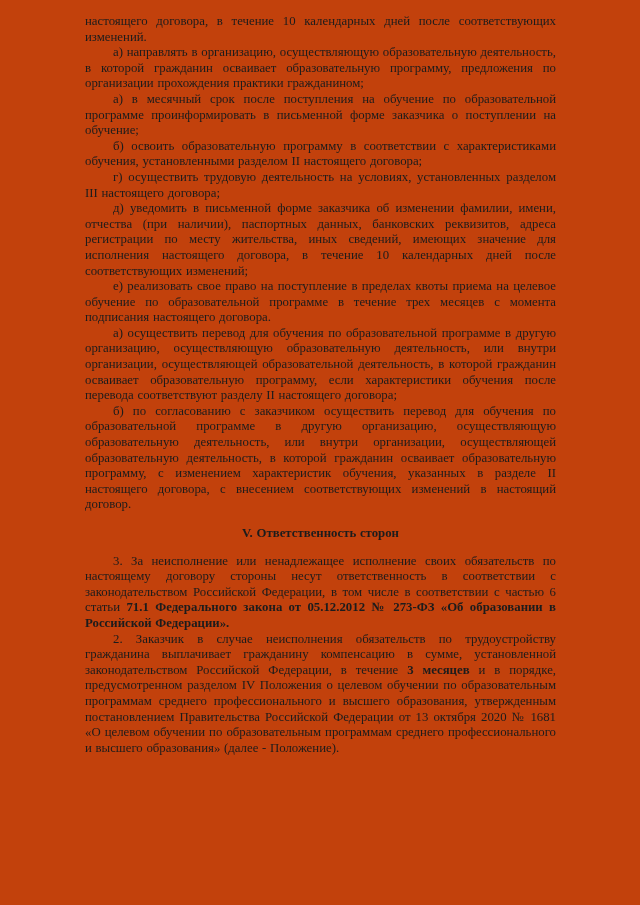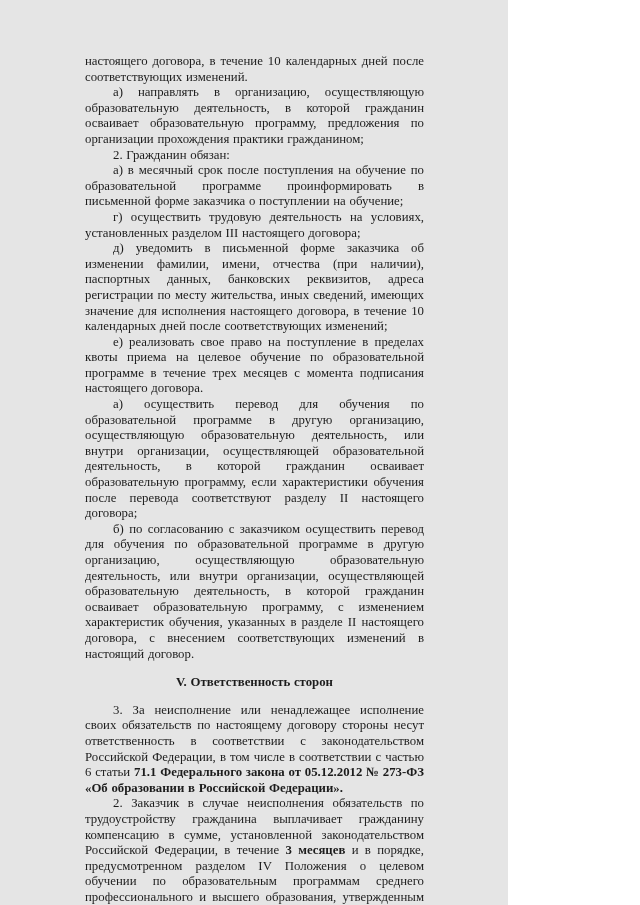--- a/index.html
+++ b/index.html
@@ -7,24 +7,24 @@
     padding: 0;
     background: #ffffff;
   }
   body {
     width: 640px;
     height: 905px;
     font-family: "Liberation Serif", "DejaVu Serif", serif;
   }
   .page {
     box-sizing: border-box;
-    width: 508px;
+    width: 640px;
     height: 905px;
-    background: #e5e5e5;
-    padding: 54px 84px 18px 85px;
+    background: #c2410c;
+    padding: 14px 84px 18px 85px;
     overflow: hidden;
   }
   .para {
     margin: 0;
     font-size: 12.8px;
     line-height: 15.6px;
     color: #1c1c1c;
     text-align: justify;
     text-align-last: left;
     word-spacing: 0.5px;
@@ -46,22 +46,22 @@
   .run { font-weight: normal; }
   .run.bold { font-weight: bold; }
 </style>
 </head>
 <body>
 
 <div class="page">
   <div class="content">
       <p class="para continuation"><span class="run">настоящего договора, в течение 10 календарных дней после соответствующих изменений.</span></p>
       <p class="para body"><span class="run">а) направлять в организацию, осуществляющую образовательную деятельность, в которой гражданин осваивает образовательную программу, предложения по организации прохождения практики гражданином;</span></p>
-      <p class="para body"><span class="run">2.  Гражданин обязан:</span></p>
       <p class="para body"><span class="run">а) в месячный срок после поступления на обучение по образовательной программе проинформировать в письменной форме заказчика о поступлении на обучение;</span></p>
+      <p class="para body"><span class="run">б) освоить образовательную программу в соответствии с характеристиками обучения, установленными разделом II настоящего договора;</span></p>
       <p class="para body"><span class="run">г) осуществить трудовую деятельность на условиях, установленных разделом III настоящего договора;</span></p>
       <p class="para body"><span class="run">д) уведомить в письменной форме заказчика об изменении фамилии, имени, отчества (при наличии), паспортных данных, банковских реквизитов, адреса регистрации по месту жительства, иных сведений, имеющих значение для исполнения настоящего договора, в течение 10 календарных дней после соответствующих изменений;</span></p>
       <p class="para body"><span class="run">е) реализовать свое право на поступление в пределах квоты приема на целевое обучение по образовательной программе в течение трех месяцев с момента подписания настоящего договора.</span></p>
       <p class="para body"><span class="run">а) осуществить перевод для обучения по образовательной программе в другую организацию, осуществляющую образовательную деятельность, или внутри организации, осуществляющей образовательной деятельность, в которой гражданин осваивает образовательную программу, если характеристики обучения после перевода соответствуют разделу II настоящего договора;</span></p>
       <p class="para body"><span class="run">б) по согласованию с заказчиком осуществить перевод для обучения по образовательной программе в другую организацию, осуществляющую образовательную деятельность, или внутри организации, осуществляющей образовательную деятельность, в которой гражданин осваивает образовательную программу, с изменением характеристик обучения, указанных в разделе II настоящего договора, с внесением соответствующих изменений в настоящий договор.</span></p>
       <p class="para heading"><span class="run bold">V.  Ответственность сторон</span></p>
       <p class="para body"><span class="run">3. За неисполнение или ненадлежащее исполнение своих обязательств по настоящему договору стороны несут ответственность в соответствии с законодательством Российской Федерации, в том числе в соответствии с частью 6 статьи </span><span class="run bold">71.1 Федерального закона от 05.12.2012 № 273-ФЗ «Об образовании в Российской Федерации».</span></p>
       <p class="para body"><span class="run">2. Заказчик в случае неисполнения обязательств по трудоустройству гражданина выплачивает гражданину компенсацию в сумме, установленной законодательством Российской Федерации, в течение </span><span class="run bold">3 месяцев</span><span class="run"> и в порядке, предусмотренном разделом IV Положения о целевом обучении по образовательным программам среднего профессионального и высшего образования, утвержденным постановлением Правительства Российской Федерации от 13 октября 2020 № 1681 «О целевом обучении по образовательным программам среднего  профессионального и высшего образования» (далее - Положение).</span></p>
     </div>
 </div>

